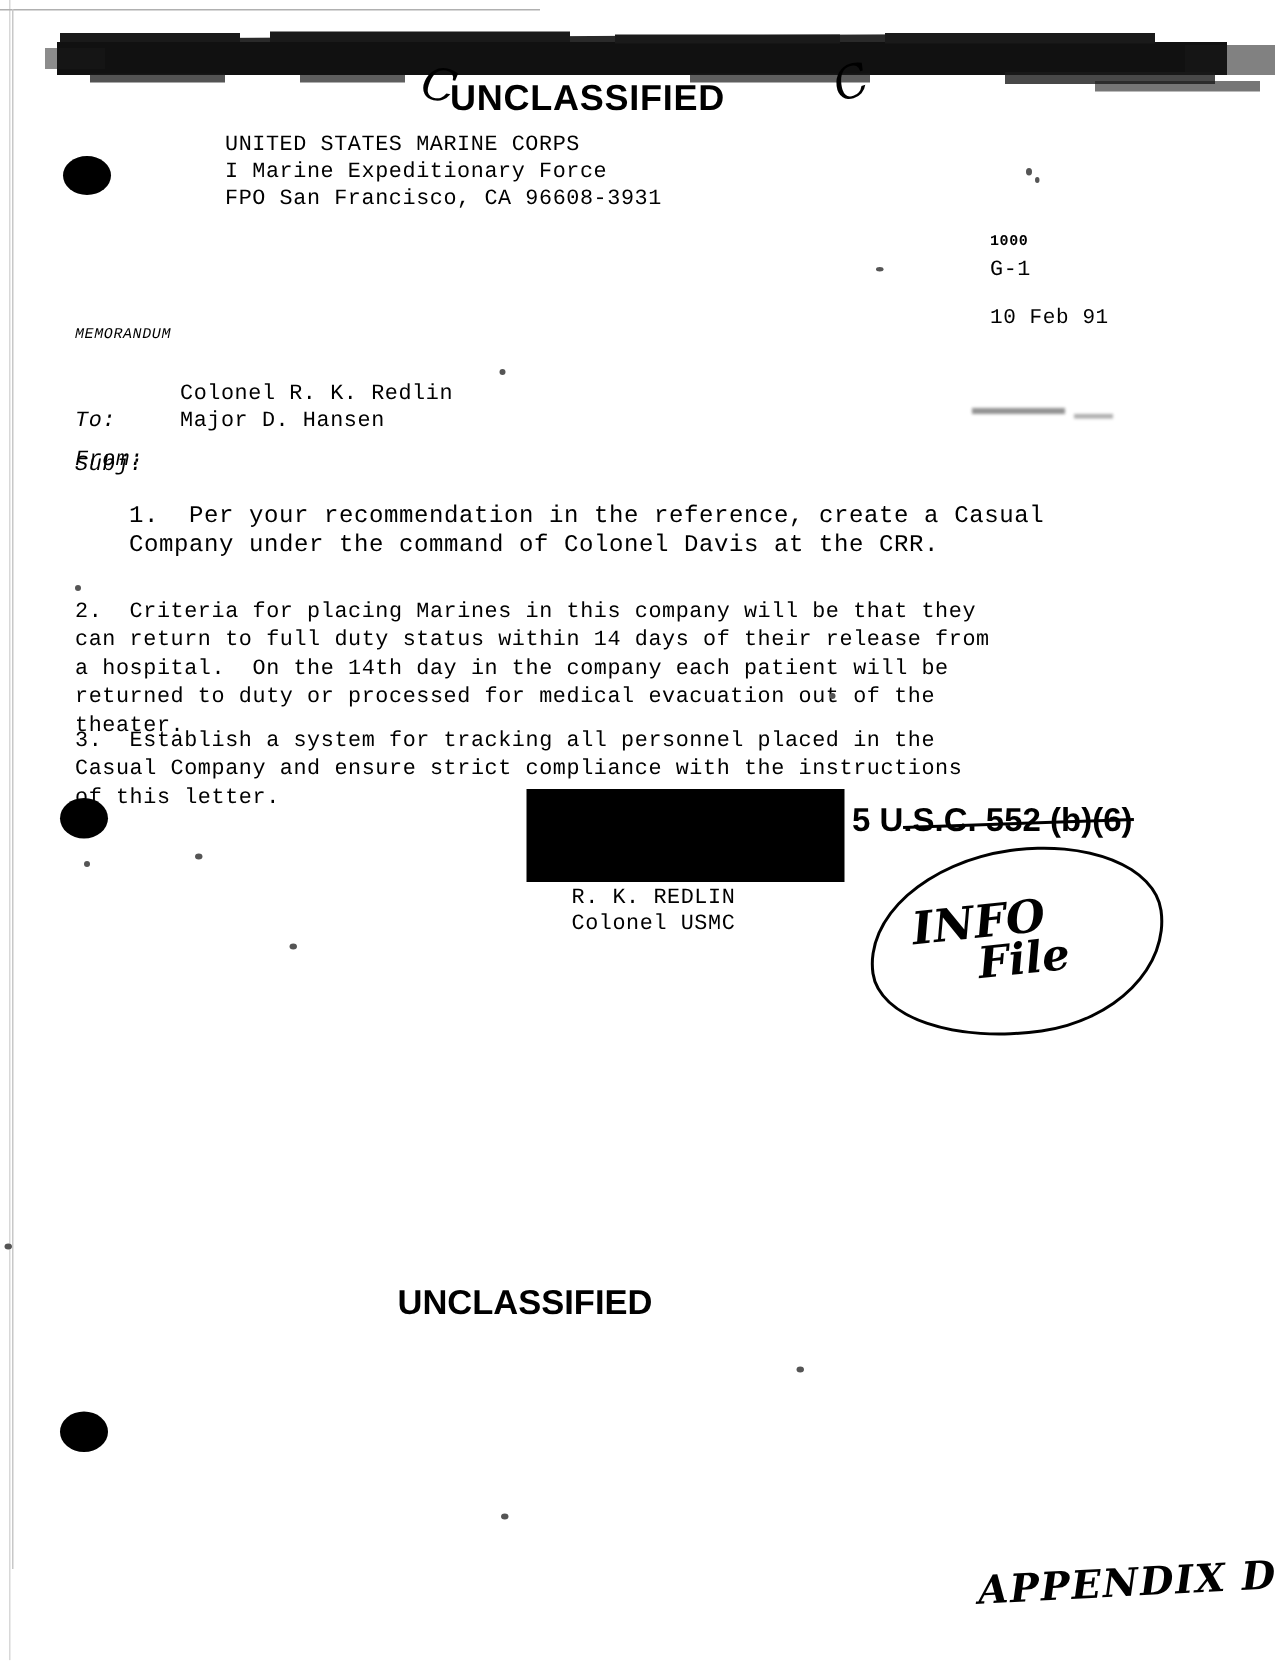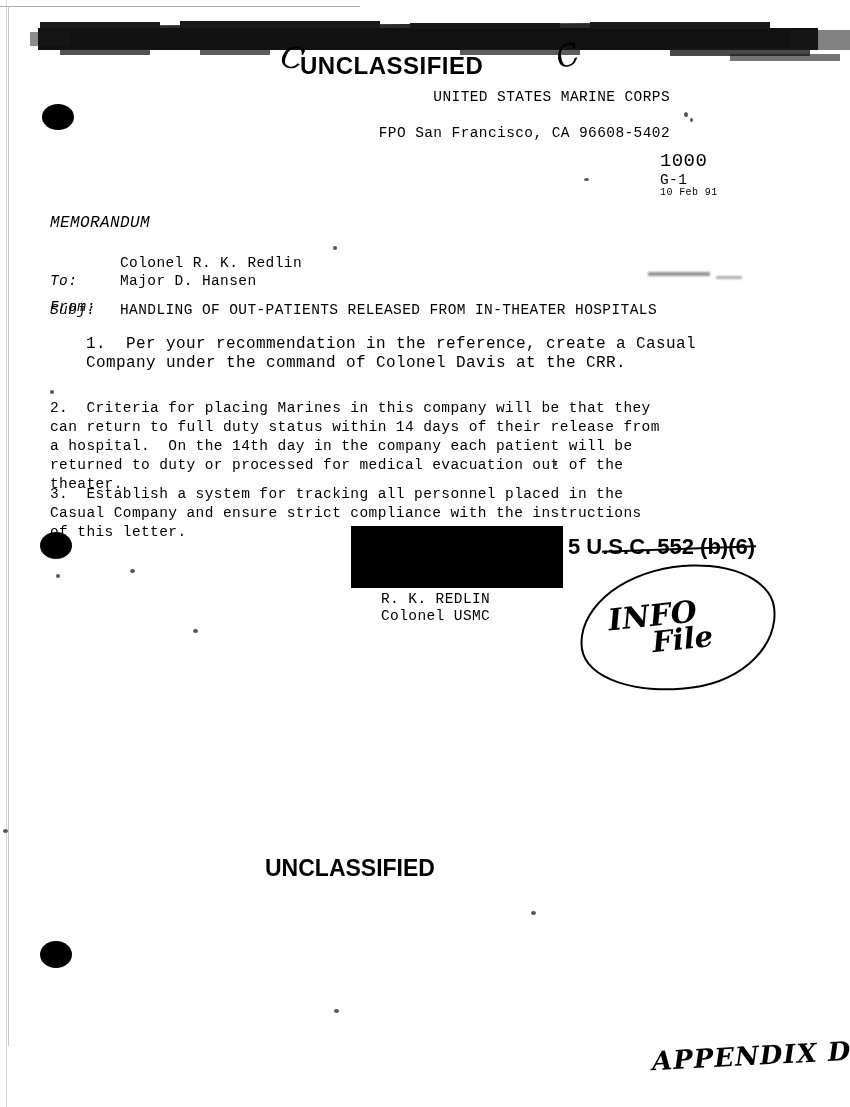--- a/index.html
+++ b/index.html
@@ -94,21 +94,21 @@
     line-height: 19px;
   }
   .stamp-unclass {
     position: absolute;
     font-family: "Liberation Sans", sans-serif;
     font-weight: bold;
     white-space: pre;
   }
   .center-block {
     position: absolute;
-    text-align: right;
+    text-align: left;
     white-space: pre;
     font-family: "Liberation Mono", monospace;
     line-height: 19px;
     letter-spacing: 0.4px;
   }
   .italic { font-style: italic; }
 
   
   .redaction {
     position: absolute;
@@ -196,43 +196,43 @@
   <div class="punch" style="left:42px; top:104px; width:32px; height:26px;"></div>
   <div class="punch" style="left:40px; top:532px; width:32px; height:27px;"></div>
   <div class="punch" style="left:40px; top:941px; width:32px; height:27px;"></div>
 
   <div class="ink-c1" style="left:281px; top:40px; font-size:30px; transform:rotate(12deg);">C</div>
   <div class="ink-c2" style="left:556px; top:38px; font-size:30px; transform:rotate(-18deg);">C</div>
 
   <div class="stamp-unclass" style="left:300px; top:52px; font-size:24px; letter-spacing:0.5px;">UNCLASSIFIED</div>
 
   <div class="center-block" style="left:150px; top:88px; width:520px; font-size:14.5px;">UNITED STATES MARINE CORPS</div>
-  <div class="center-block" style="left:150px; top:124px; width:520px; font-size:14.5px;">FPO San Francisco, CA 96608-5402</div>
+  <div class="center-block" style="left:150px; top:106px; width:520px; font-size:14.5px;">I Marine Expeditionary Force</div>
+  <div class="center-block" style="left:150px; top:124px; width:520px; font-size:14.5px;">FPO San Francisco, CA 96608-3931</div>
 
   <div class="speck" style="left:684px; top:112px; width:4px; height:5px;"></div>
   <div class="speck" style="left:690px; top:118px; width:3px; height:4px;"></div>
 
-  <div class="txt" style="left:660px; top:152px; font-size:19px;">1000</div>
+  <div class="txt" style="left:660px; top:152px; font-size:10px;font-weight:bold;">1000</div>
   <div class="txt" style="left:660px; top:171px; font-size:14.5px;">G-1</div>
-  <div class="txt" style="left:660px; top:183px; font-size:10px;">10 Feb 91</div>
+  <div class="txt" style="left:660px; top:203px; font-size:14px;">10 Feb 91</div>
   <div class="speck" style="left:584px; top:178px; width:5px; height:3px;"></div>
 
-  <div class="txt italic" style="left:50px; top:214px; font-size:16px;">MEMORANDUM</div>
+  <div class="txt italic" style="left:50px; top:214px; font-size:10px;">MEMORANDUM</div>
 
   <div class="txt italic" style="left:50px; top:254px; font-size:14.5px;margin-top:44px;">From:</div>
   <div class="txt" style="left:120px; top:254px; font-size:14.5px;">Colonel R. K. Redlin</div>
   <div class="txt italic" style="left:50px; top:272px; font-size:14.5px;">To:</div>
   <div class="txt" style="left:120px; top:272px; font-size:14.5px;">Major D. Hansen</div>
 
   <div class="smudge" style="left:648px; top:272px; width:62px; height:4px; opacity:.8;"></div>
   <div class="smudge" style="left:716px; top:276px; width:26px; height:3px; opacity:.6;"></div>
   <div class="speck" style="left:333px; top:246px; width:4px; height:4px;"></div>
 
   <div class="txt italic" style="left:50px; top:301px; font-size:14.5px;">Subj:</div>
-  <div class="txt" style="left:120px; top:301px; font-size:14.5px;">HANDLING OF OUT-PATIENTS RELEASED FROM IN-THEATER HOSPITALS</div>
 
   <div class="txt" style="left:50px; top:335px; font-size:16px;margin-left:36px;">1.  Per your recommendation in the reference, create a Casual
 Company under the command of Colonel Davis at the CRR.</div>
   <div class="txt" style="left:50px; top:383px; font-size:14.5px;margin-top:16px;">2.  Criteria for placing Marines in this company will be that they
 can return to full duty status within 14 days of their release from
 a hospital.  On the 14th day in the company each patient will be
 returned to duty or processed for medical evacuation out of the
 theater.</div>
   <div class="txt" style="left:50px; top:485px; font-size:14.5px;">3.  Establish a system for tracking all personnel placed in the
 Casual Company and ensure strict compliance with the instructions

